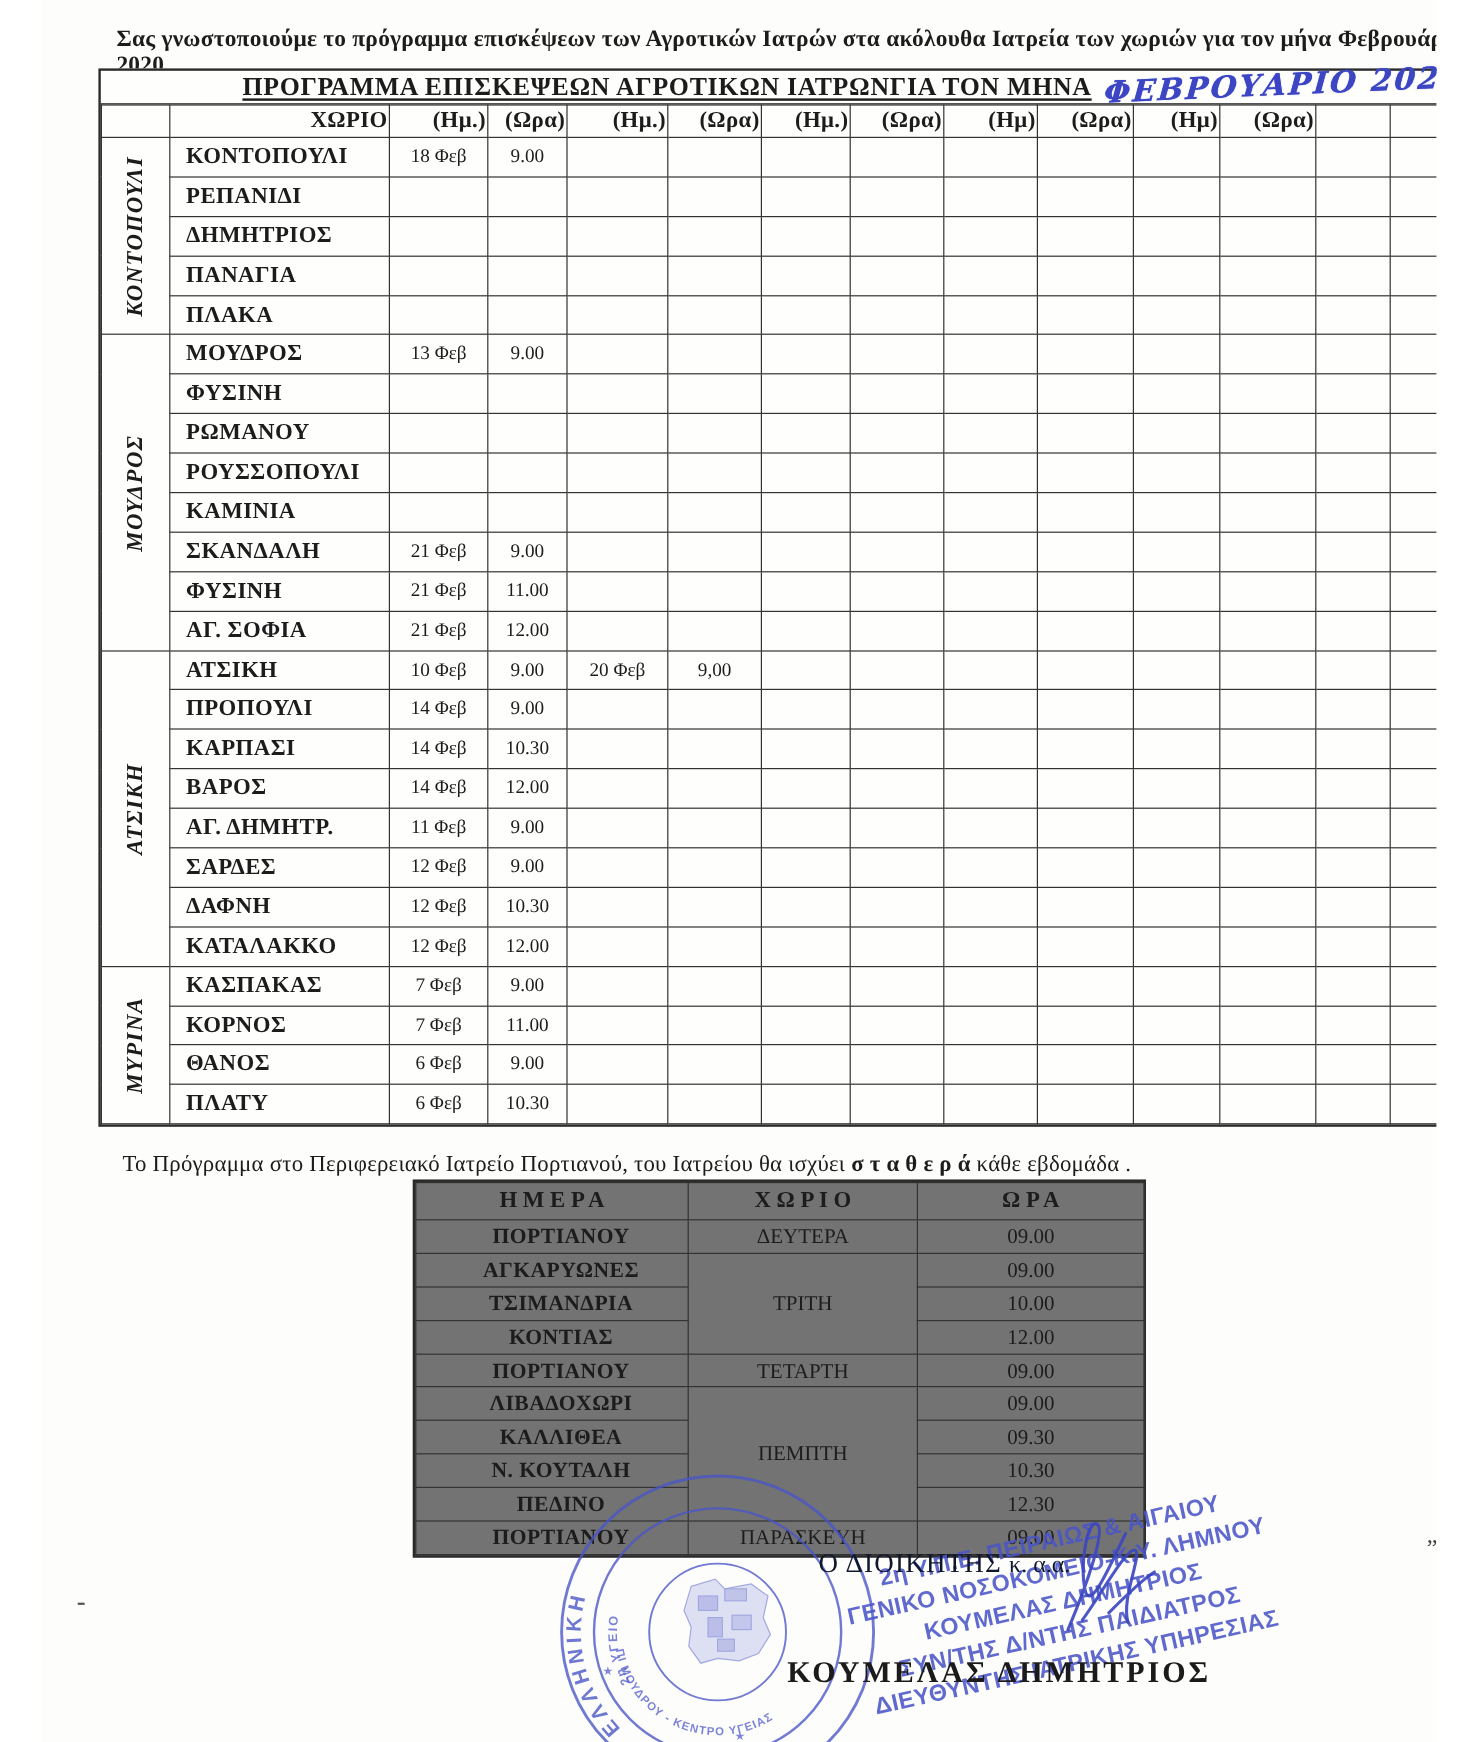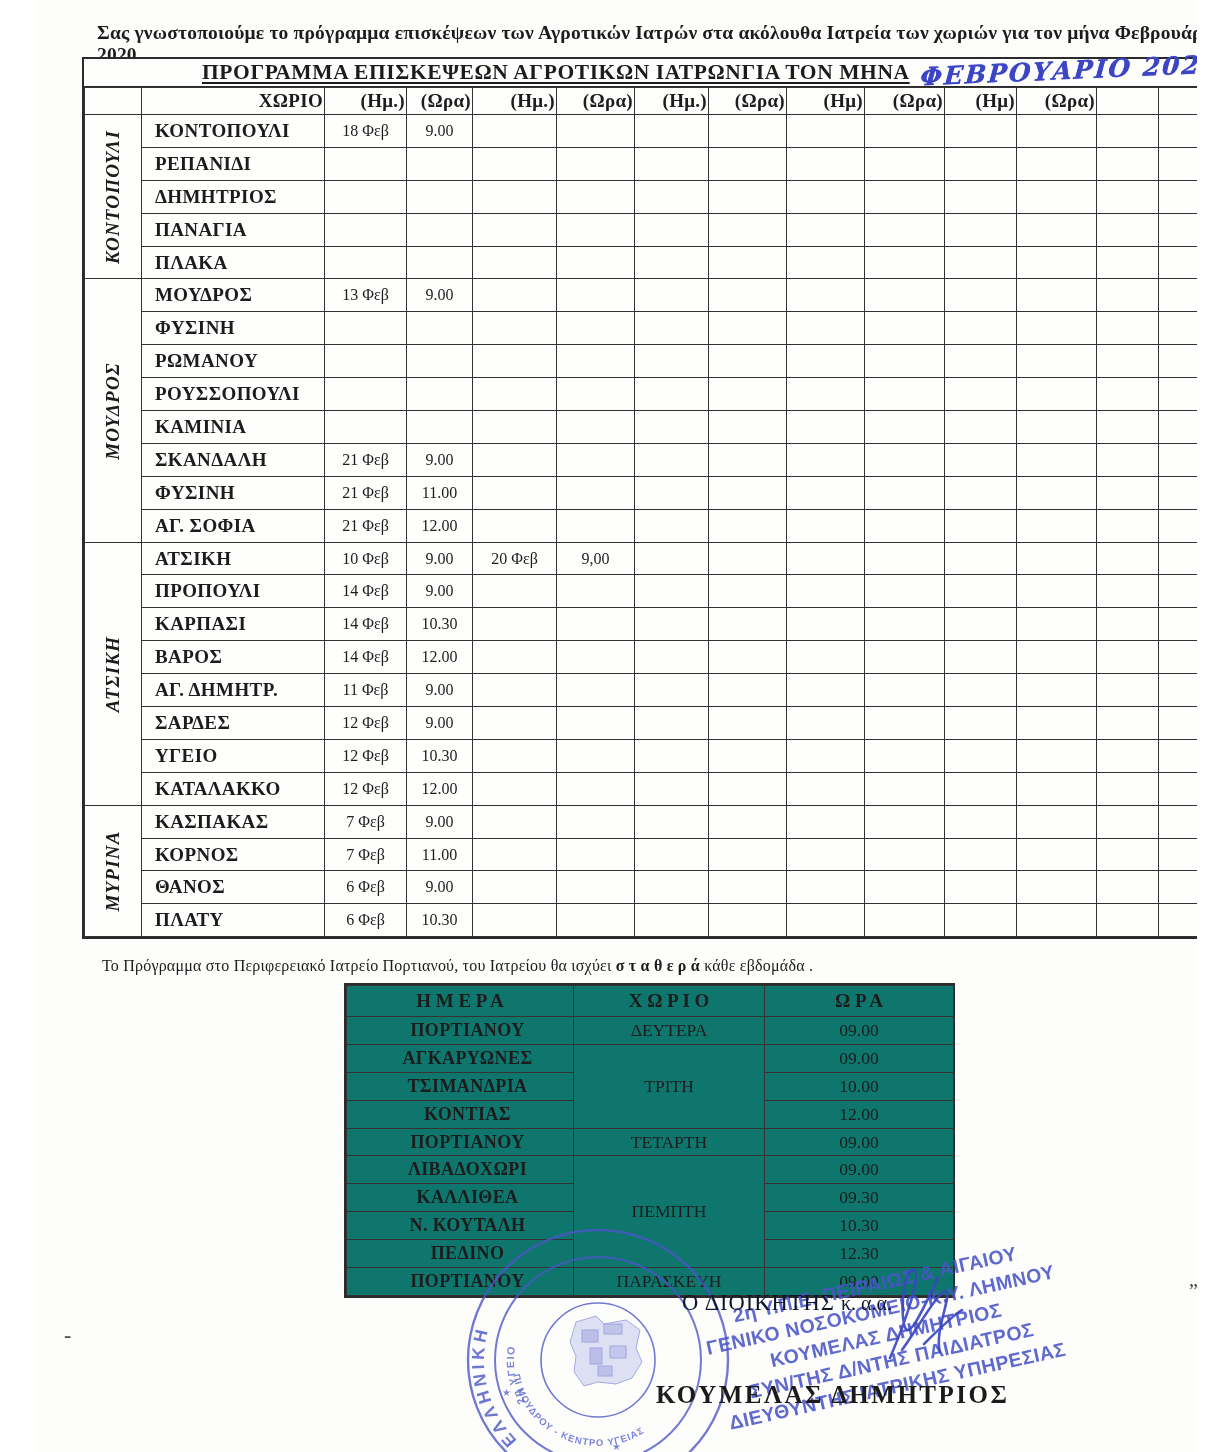--- a/index.html
+++ b/index.html
@@ -27,24 +27,24 @@
   table.grid th, table.grid td{border:1.55px solid #333;overflow:hidden;}
   #monthly-table thead tr{height:27px;}
   #monthly-table thead th{font-size:19px;font-weight:700;letter-spacing:.3px;text-align:right;}
   #monthly-table tbody tr{height:32.9px;}
   #monthly-table td.village{font-size:19px;font-weight:700;letter-spacing:.4px;text-align:left;padding-left:13px;white-space:nowrap;}
   #monthly-table td.c{font-size:16px;text-align:center;white-space:nowrap;}
   #monthly-table td.group-cell{position:relative;}
   .group-label{position:absolute;left:50%;top:50%;transform:translate(-50%,-50%) rotate(-90deg);
     white-space:nowrap;font-weight:700;font-style:italic;font-size:19px;letter-spacing:1.2px;}
   
-  .note{position:absolute;left:68px;top:941px;width:1120px;font-size:16px;letter-spacing:.2px;}
+  .note{position:absolute;left:68px;top:941px;width:1120px;font-size:19px;letter-spacing:.2px;}
   .note .emph{font-weight:700;}
   
-  .weekly-wrap{position:absolute;left:310px;top:983px;width:607px;border:2.5px solid #2b2b2b;background:#0f766e;}
+  .weekly-wrap{position:absolute;left:310px;top:983px;width:607px;border:2.5px solid #2b2b2b;background:#737373;}
   #weekly-table thead tr{height:31px;}
   #weekly-table thead th{font-size:19px;font-weight:700;text-align:center;}
   #weekly-table tbody tr{height:27.9px;}
   #weekly-table td{font-size:17.5px;text-align:center;}
   #weekly-table td.wvillage{font-weight:700;font-size:18px;text-align:center;padding-left:16px;letter-spacing:.4px;white-space:nowrap;}
   
   .director{position:absolute;left:648px;top:1290px;font-size:22.5px;letter-spacing:1px;color:#0f172a;z-index:4;white-space:nowrap;}
   .director .suffix{font-size:20px;letter-spacing:0;margin-left:6px;}
   .stamp-lines{
     position:absolute;left:628px;top:1318px;z-index:2;width:430px;
@@ -395,21 +395,21 @@
             <td class="c"></td>
             <td class="c"></td>
             <td class="c"></td>
             <td class="c"></td>
             <td class="c"></td>
             <td class="c"></td>
             <td class="c"></td>
             <td class="c"></td>
           </tr>
           <tr>
-            <td class="village">ΥΓΕΙΟ</td>
+            <td class="village">ΔΑΦΝΗ</td>
             <td class="c">12 Φεβ</td>
             <td class="c">10.30</td>
             <td class="c"></td>
             <td class="c"></td>
             <td class="c"></td>
             <td class="c"></td>
             <td class="c"></td>
             <td class="c"></td>
             <td class="c"></td>
             <td class="c"></td>

